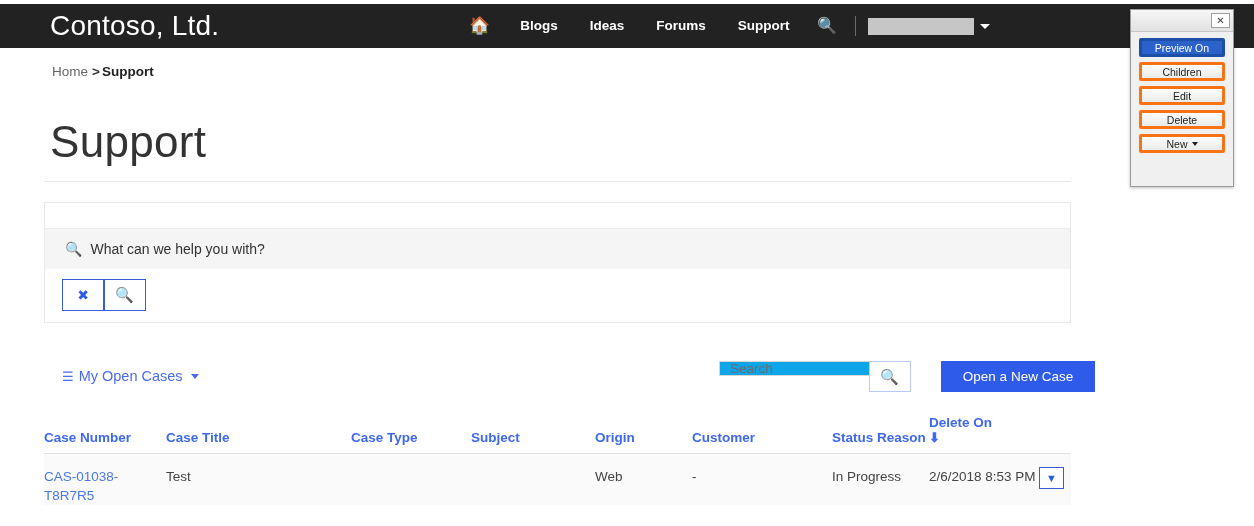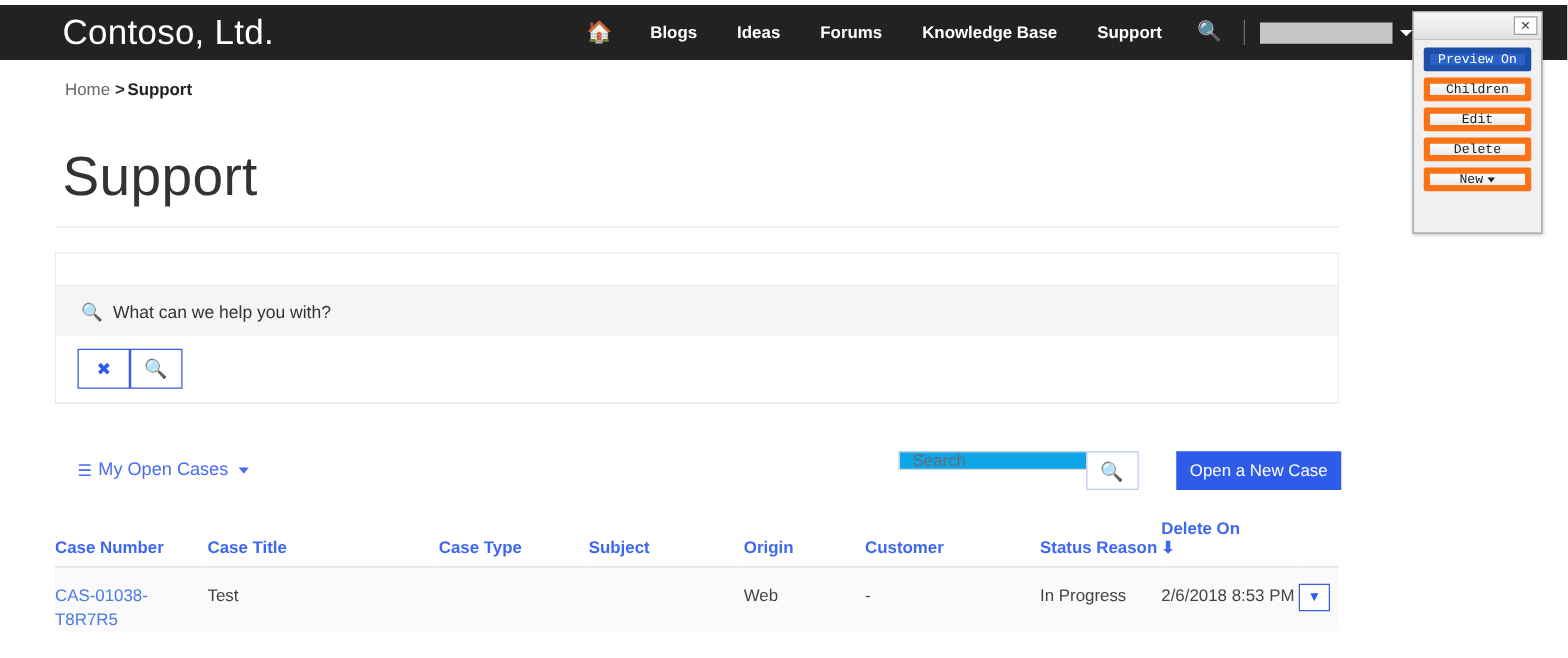--- a/index.html
+++ b/index.html
@@ -115,21 +115,21 @@
     width: 150px; height: 15px; border: 1px solid #d6d6d6; border-right:none;
     padding: 0 10px; font-size: 13.5px; color:#333; outline:none;
     font-family:"Liberation Sans", sans-serif; background:#0ea5e9;
   }
   .tbl-search::placeholder { color:#6b6b6b; }
   .tbl-search-btn {
     width: 42px; height: 31px; border:1px solid #bcc8f5; background:#fff; color:#2f5bea;
     display:flex;align-items:center;justify-content:center;font-size:15px;cursor:pointer;
   }
   .new-case-btn {
-    position:absolute; left: 941px; top: 361px; width:132px; height:31px;
+    position:absolute; left: 941px; top: 361px; width:154px; height:31px;
     background:#2f5bea; color:#fff; border:none; font-size:13.5px;
     display:flex;align-items:center;justify-content:center;cursor:pointer;
     font-family:"Liberation Sans", sans-serif;
   }
 
   
   .grid { position: absolute; left: 44px; top: 415px; width: 1027px; }
   table.cases { width: 100%; border-collapse: collapse; table-layout: fixed; }
   table.cases th {
     color:#3f68f0; font-size: 13.5px; font-weight: bold; text-align: left;
@@ -161,23 +161,23 @@
     border-bottom: 1px solid #c6c6c6; display:flex; justify-content:flex-end; align-items:center;
     padding-right: 3px;
   }
   .ep-close {
     width: 19px; height: 15px; border: 1px solid #a0a0a0; background: #fdfdfd;
     color:#444; font-size: 10px; display:flex;align-items:center;justify-content:center;
     cursor:pointer;
   }
   .ep-body { padding: 6px 8px; display:flex; flex-direction:column; gap: 5px; }
   .ep-btn {
-    height: 19px; border: 5px solid #f97316; background: linear-gradient(#fdfdfd,#eaeaea);
+    height: 19px; border: 3px solid #f97316; background: linear-gradient(#fdfdfd,#eaeaea);
     font-size: 10.5px; color:#222; display:flex;align-items:center;justify-content:center;
-    cursor:pointer; font-family:Liberation Mono, monospace; border-radius: 2px; gap:4px;
+    cursor:pointer; font-family:Liberation Sans, sans-serif; border-radius: 2px; gap:4px;
   }
   .ep-btn.primary {
     background: #2a62c9; border-color:#1d4ea8; color:#fff;
   }
   .ep-caret {
     width:0;height:0;border-left:3.5px solid transparent;border-right:3.5px solid transparent;
     border-top:4px solid #222;
   }
 </style>
 </head>
@@ -185,21 +185,20 @@
 
 <div id="page">
 
   <div class="navbar">
     <div class="brand">Contoso, Ltd.</div>
     <div class="nav-links">
       <span class="nav-item home-ico">🏠</span>
       <span class="nav-item">Blogs</span>
       <span class="nav-item">Ideas</span>
       <span class="nav-item">Forums</span>
-      <span class="nav-item">Knowledge Base</span>
       <span class="nav-item">Support</span>
       <span class="nav-search-ico">🔍</span>
       <span class="nav-sep"></span>
       <span class="user-chip">
         <span class="user-redacted"></span>
         <span class="caret-down"></span>
       </span>
     </div>
   </div>
 

